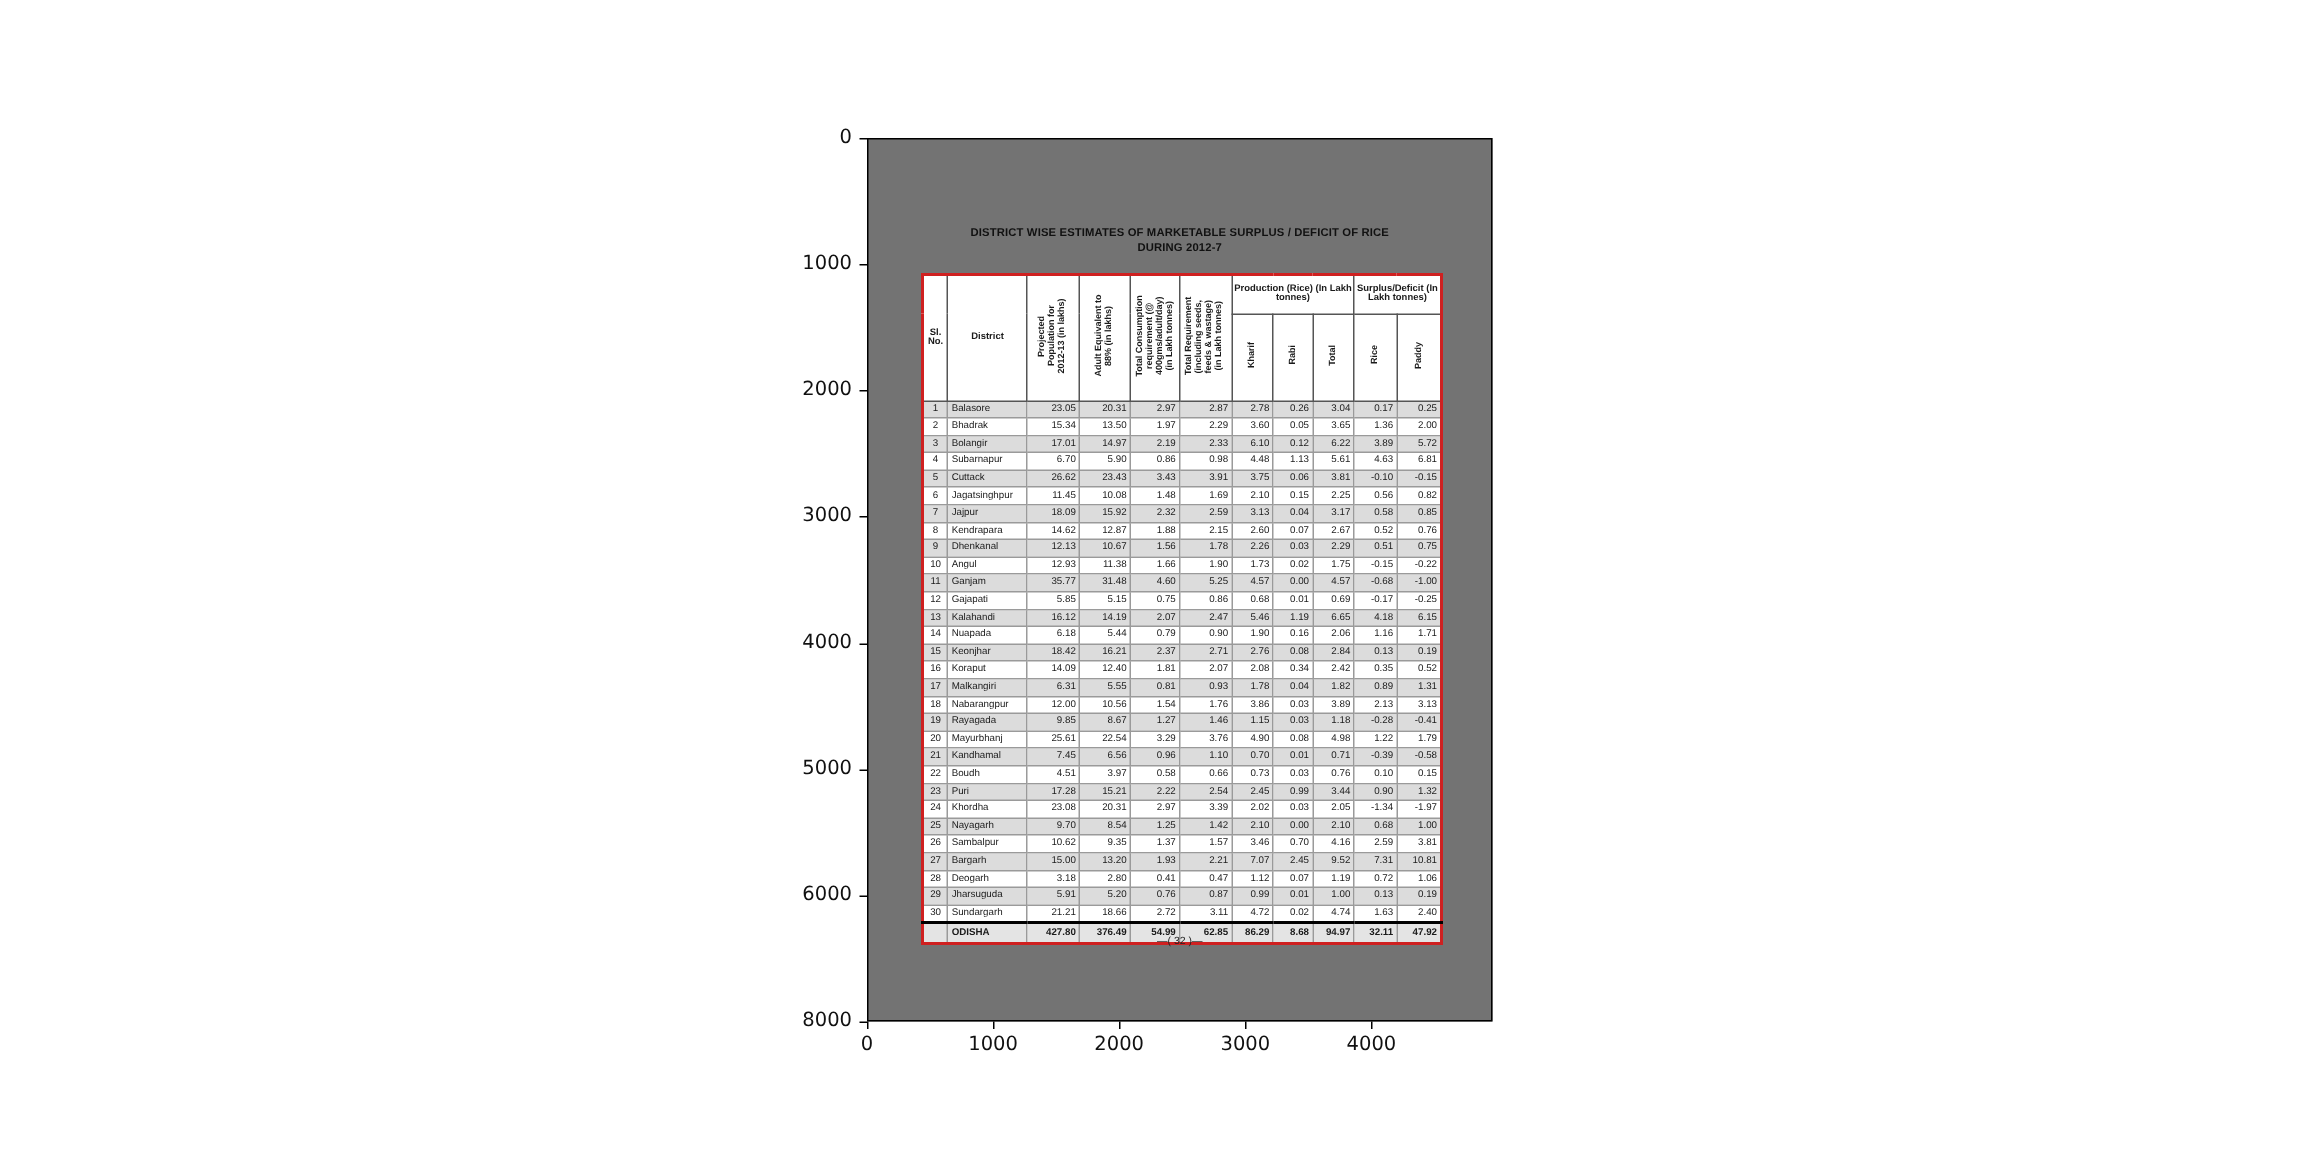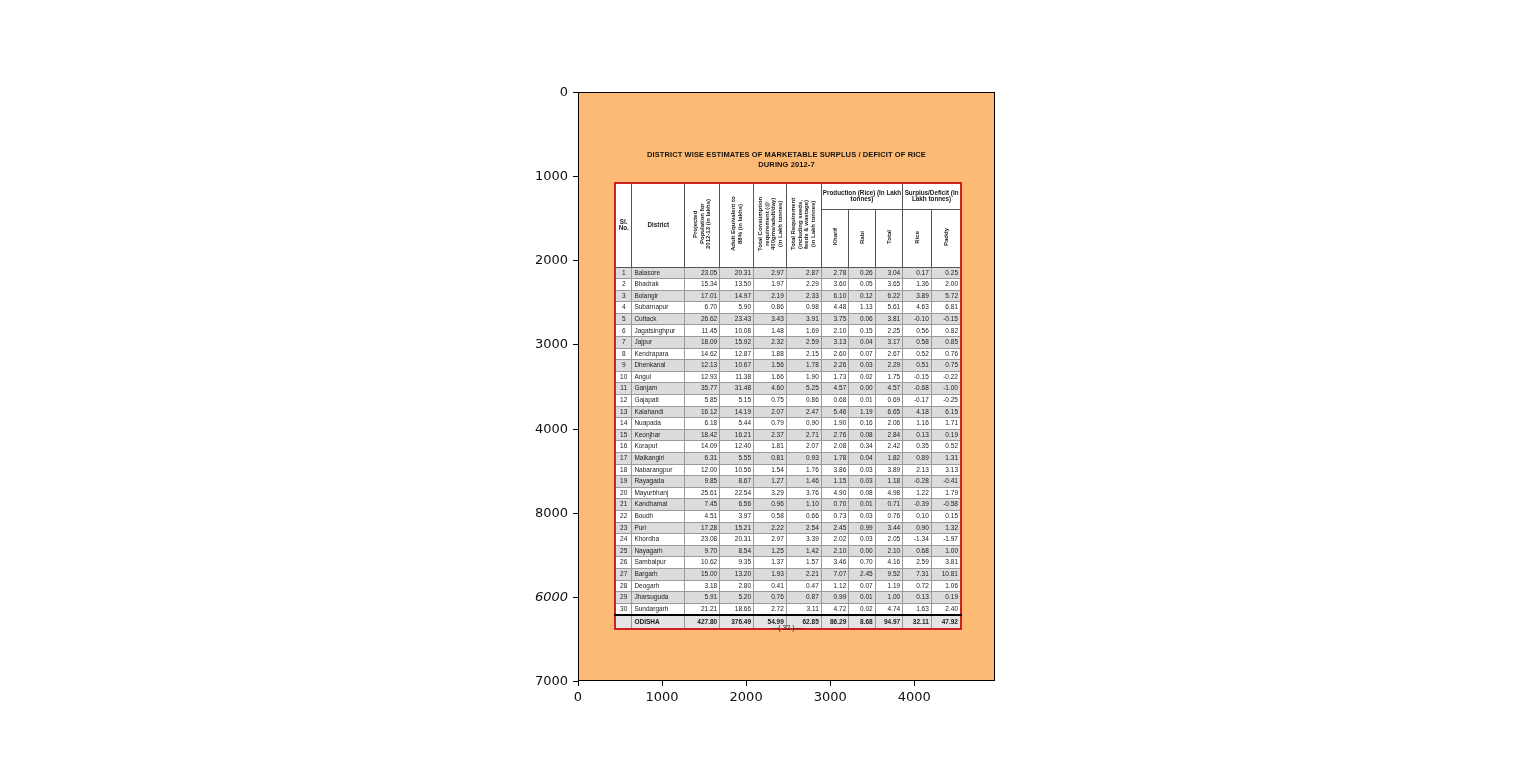--- a/index.html
+++ b/index.html
@@ -1,19 +1,19 @@
 <!DOCTYPE html>
 <html><head>
 <meta charset="utf-8">
 <style>
   html,body{margin:0;padding:0;background:#ffffff;}
   .page{position:relative;width:1536px;height:767px;background:#ffffff;overflow:hidden;
         font-family:"DejaVu Sans",sans-serif;color:#111;}
   .axes{position:absolute;left:578px;top:92px;width:417px;height:589px;
-        border:1px solid #000;box-sizing:border-box;background:#fdba74;}
+        border:1px solid #000;box-sizing:border-box;background:#737373;}
   .tick{position:absolute;background:#000;}
   .ticklabel{position:absolute;font-size:13px;color:#111;white-space:nowrap;}
   .ylab{text-align:right;width:50px;}
   .xlab{text-align:center;width:60px;}
 
   
   .doc-title{position:absolute;top:57px;left:0;right:0;text-align:center;
      font-family:"Liberation Sans",sans-serif;font-weight:bold;font-size:7.5px;
      line-height:1.35;color:#111;letter-spacing:.1px;}
   .page-marker{position:absolute;top:531px;left:0;right:0;text-align:center;
@@ -511,18 +511,18 @@
     <div class="ticklabel ylab" style="left: 518px; top: 84px;">0</div>
     <div class="tick" style="left: 573px; top: 176.14px; width: 5px; height: 1px;"></div>
     <div class="ticklabel ylab" style="left: 518px; top: 168.14px;">1000</div>
     <div class="tick" style="left: 573px; top: 260.28px; width: 5px; height: 1px;"></div>
     <div class="ticklabel ylab" style="left: 518px; top: 252.28px;">2000</div>
     <div class="tick" style="left: 573px; top: 344.42px; width: 5px; height: 1px;"></div>
     <div class="ticklabel ylab" style="left: 518px; top: 336.42px;">3000</div>
     <div class="tick" style="left: 573px; top: 428.56px; width: 5px; height: 1px;"></div>
     <div class="ticklabel ylab" style="left: 518px; top: 420.56px;">4000</div>
     <div class="tick" style="left: 573px; top: 512.7px; width: 5px; height: 1px;"></div>
-    <div class="ticklabel ylab" style="left: 518px; top: 504.7px;">8000</div>
+    <div class="ticklabel ylab" style="left: 518px; top: 504.7px;">5000</div>
     <div class="tick" style="left: 573px; top: 596.84px; width: 5px; height: 1px;"></div>
-    <div class="ticklabel ylab" style="left: 518px; top: 588.84px; font-style: italic;">6000</div>
+    <div class="ticklabel ylab" style="left: 518px; top: 588.84px;">6000</div>
     <div class="tick" style="left: 573px; top: 680.98px; width: 5px; height: 1px;"></div>
-    <div class="ticklabel ylab" style="left: 518px; top: 672.98px;">7000</div>
+    <div class="ticklabel ylab" style="left: 518px; top: 672.98px;">8000</div>
   </div>
 
 </body></html>

